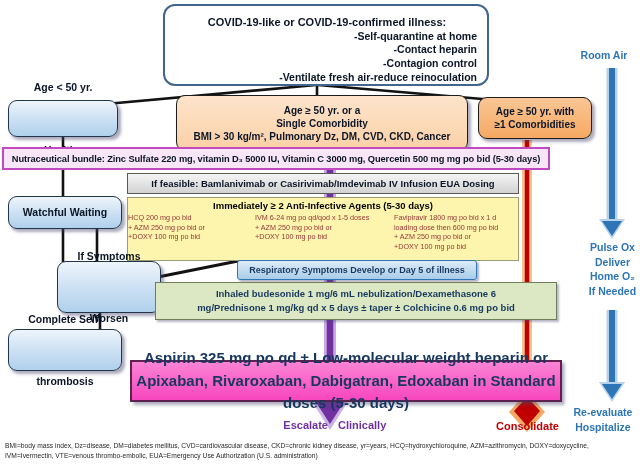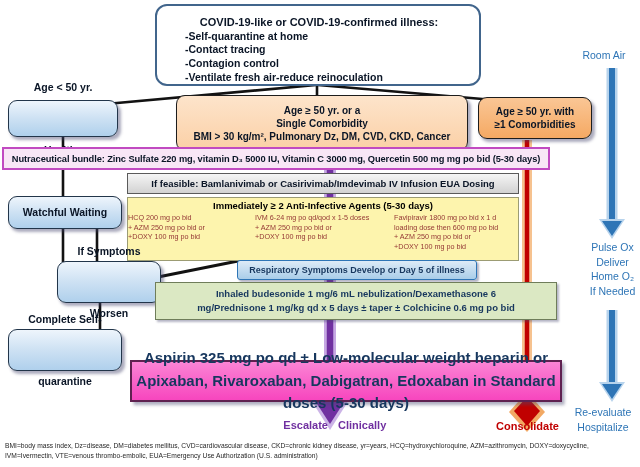--- a/index.html
+++ b/index.html
@@ -4,40 +4,40 @@
 <style>
   html,body{margin:0;padding:0;background:#ffffff;}
   body{width:640px;height:467px;position:relative;overflow:hidden;
        font-family:"Liberation Sans", sans-serif;}
   #stage{position:absolute;inset:0;width:640px;height:467px;}
   svg.connectors{position:absolute;inset:0;z-index:1;pointer-events:none;}
   .box{position:absolute;box-sizing:border-box;z-index:2;display:flex;flex-direction:column;
        justify-content:center;align-items:center;text-align:center;font-weight:bold;color:#0a1526;}
   .rounded{border-radius:9px;box-shadow:2.5px 3px 3px rgba(70,70,110,.45);}
   .topbox{background:#ffffff;border:2px solid #41658c;border-radius:12px;
-          align-items:flex-start;padding:14px 10px 4px 28px;font-size:10.5px;line-height:1.32;}
+          align-items:flex-end;padding:14px 10px 4px 28px;font-size:10.5px;line-height:1.32;margin-left:8px;}
   .topbox .ttl{align-self:center;margin-left:-16px;font-size:11px;}
   .bluebg{background:linear-gradient(180deg,#eef5fc 0%,#cde1f3 50%,#afd0ec 100%);
           border:1.7px solid #22354a;}
   .peach{background:linear-gradient(180deg,#fde4cb 0%,#fbd0a6 100%);border:1.8px solid #1d1d1d;font-size:10px;line-height:1.3;}
   .orangebox{background:linear-gradient(180deg,#fac695 0%,#f5a963 100%);border:1.8px solid #1d1d1d;font-size:10px;line-height:1.35;}
   .banner{background:#f8e6f6;border:2px solid #c14ac1;font-size:9.3px;letter-spacing:-0.1px;}
   .graybar{background:linear-gradient(180deg,#f5f5f5 0%,#d2d2d2 100%);border:1.5px solid #5a5a5a;font-size:9.5px;}
   .yellowbox{background:#fdf4ad;border:1.5px solid #9c9c74;justify-content:flex-start;padding:2px 0;}
   .yellowbox .yttl{font-size:9.5px;color:#000;width:100%;text-align:center;}
   .ycols{display:flex;width:100%;justify-content:space-between;text-align:left;
          color:#943634;font-size:7.2px;font-weight:400;line-height:1.32;margin-top:2px;}
   .respbar{background:linear-gradient(180deg,#ddebf7 0%,#a9cde9 100%);border:1.8px solid #2e75b6;
            border-radius:3px;font-size:9px;color:#17375e;box-shadow:2px 2px 2px rgba(70,70,110,.4);}
   .greenbox{background:#dbe8c3;border:1.8px solid #6f7d5a;font-size:9.5px;color:#17375e;line-height:1.45;
             box-shadow:2px 2px 2px rgba(70,70,110,.4);}
   .thromb{font-size:9.6px;color:#17375e;line-height:1.5;}
   .aspirin{background:linear-gradient(180deg,#fb84d5 0%,#f746be 100%);border:2px solid #5f2150;
            font-size:15px;color:#17375e;line-height:1.5;box-shadow:2.5px 3px 3px rgba(70,70,110,.45);}
-  .sideblue{position:absolute;z-index:2;color:#2e75b6;font-weight:normal;font-size:10.5px;
+  .sideblue{position:absolute;z-index:2;color:#2e75b6;font-weight:bold;font-size:10.5px;
             text-align:center;line-height:1.4;}
   .lbl-purple{position:absolute;z-index:2;color:#7030a0;font-weight:bold;font-size:11px;}
   .lbl-red{position:absolute;z-index:2;color:#c00000;font-weight:bold;font-size:11px;text-align:center;}
   .footnote{position:absolute;z-index:2;font-size:6.7px;line-height:1.55;color:#1f1f1f;text-align:left;}
   .fs105{font-size:10.5px;line-height:1.35;gap:48px;}
 </style>
 </head>
 <body>
 
 <div id="stage">
@@ -79,21 +79,21 @@
       <line x1="612" y1="310" x2="612" y2="385" stroke="#b7d3ec" stroke-width="11"></line>
       <line x1="612" y1="310" x2="612" y2="385" stroke="#2e75b6" stroke-width="6"></line>
       <polygon points="599,382 625,382 612,402" fill="#b7d3ec"></polygon>
       <polygon points="602,384 622,384 612,399" fill="#2e75b6"></polygon>
     </g>
   </svg>
 
   <div class="box topbox" style="left:155px;top:4px;width:326px;height:82px;">
     <div class="ttl">COVID-19-like or COVID-19-confirmed illness:</div>
     <div>-Self-quarantine at home</div>
-    <div>-Contact tracing</div>
+    <div>-Contact heparin</div>
     <div>-Contagion control</div>
     <div>-Ventilate fresh air-reduce reinoculation</div>
   </div>
 
   <div class="box bluebg rounded fs105" style="left:8px;top:100px;width:110px;height:37px;">
     <div>Age &lt; 50 yr.</div>
     <div>Healthy</div>
   </div>
 
   <div class="box peach rounded" style="left:176px;top:95px;width:292px;height:56px;">
@@ -128,36 +128,36 @@
       </div>
       <div style="width:124px;">
         <div>Favipiravir 1800 mg po bid  x 1 d</div>
         <div>loading dose then 600 mg po bid</div>
         <div>+ AZM 250 mg po bid or</div>
         <div>+DOXY 100 mg po bid</div>
       </div>
     </div>
   </div>
 
-  <div class="box bluebg rounded fs105" style="left:57px;top:261px;width:104px;height:42px;">
+  <div class="box bluebg rounded fs105" style="left:57px;top:261px;width:104px;height:52px;">
     <div>If Symptoms</div>
     <div>Worsen</div>
   </div>
 
   <div class="box respbar" style="left:237px;top:260px;width:240px;height:20px;">Respiratory Symptoms Develop or Day 5 of illness</div>
 
   <div class="box greenbox" style="left:155px;top:282px;width:402px;height:38px;">
     <div>Inhaled budesonide 1 mg/6 mL nebulization/Dexamethasone 6</div>
     <div>mg/Prednisone 1 mg/kg qd x 5 days ± taper ± Colchicine 0.6 mg po bid</div>
   </div>
 
 
   <div class="box bluebg rounded fs105" style="left:8px;top:329px;width:114px;height:42px;">
     <div>Complete Self-</div>
-    <div>quarantine</div>
+    <div>thrombosis</div>
   </div>
 
   <div class="box aspirin" style="left:130px;top:360px;width:432px;height:42px;">
     <div>Aspirin 325 mg po qd ± Low-molecular weight heparin or</div>
     <div>Apixaban, Rivaroxaban, Dabigatran, Edoxaban in Standard doses (5-30 days)</div>
   </div>
 
   <div class="lbl-purple" style="left:228px;top:419px;width:100px;text-align:right;">Escalate</div>
   <div class="lbl-purple" style="left:338px;top:419px;">Clinically</div>
   <div class="lbl-red" style="left:470px;top:420px;width:115px;">Consolidate</div>

